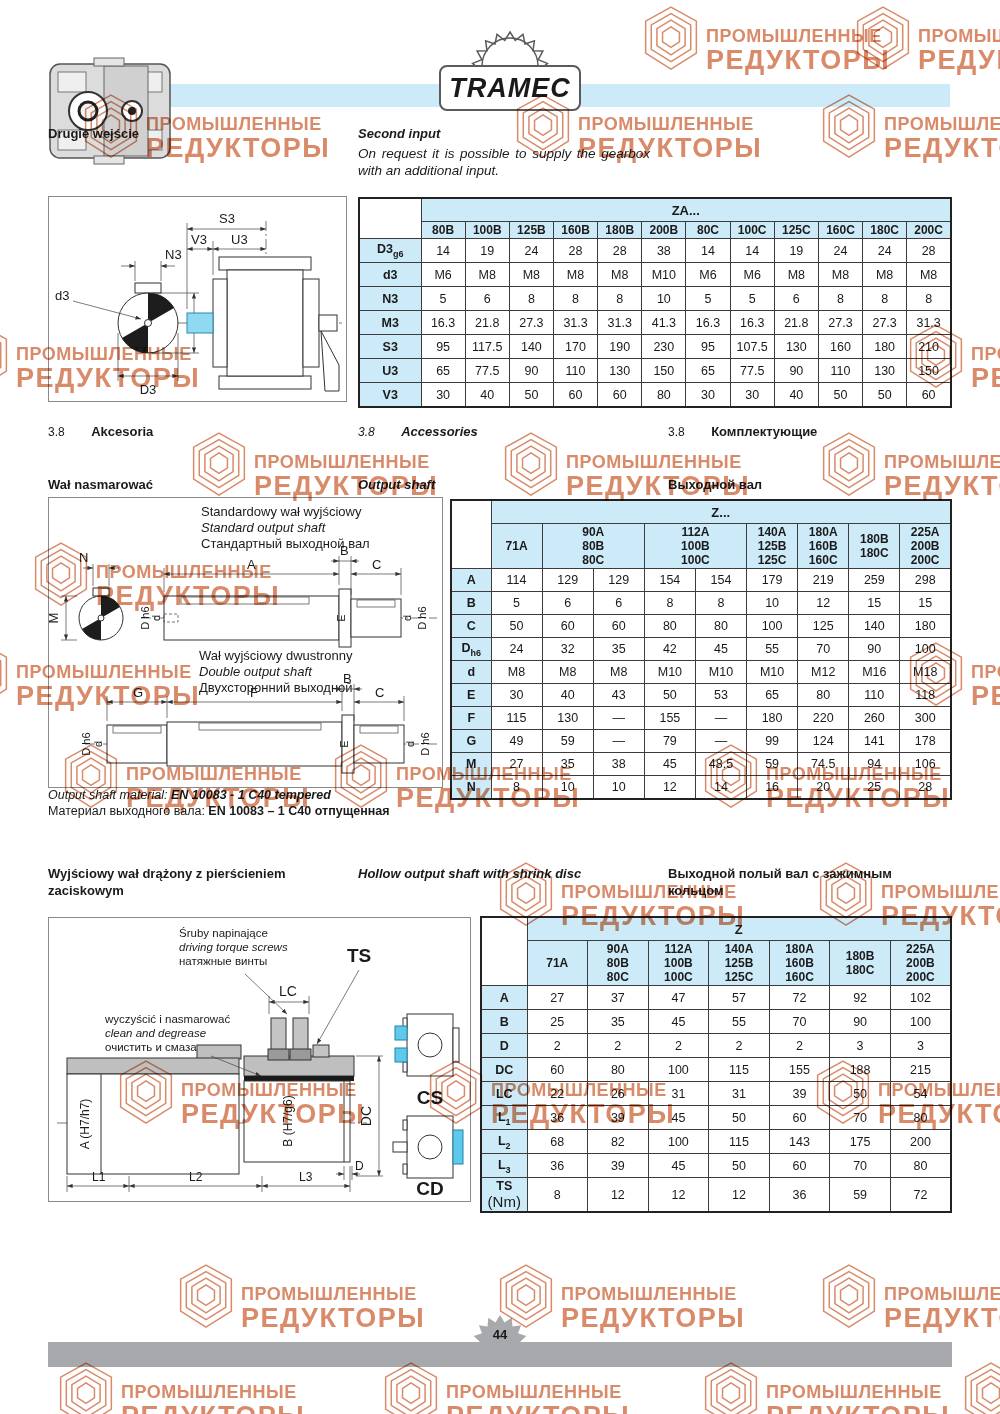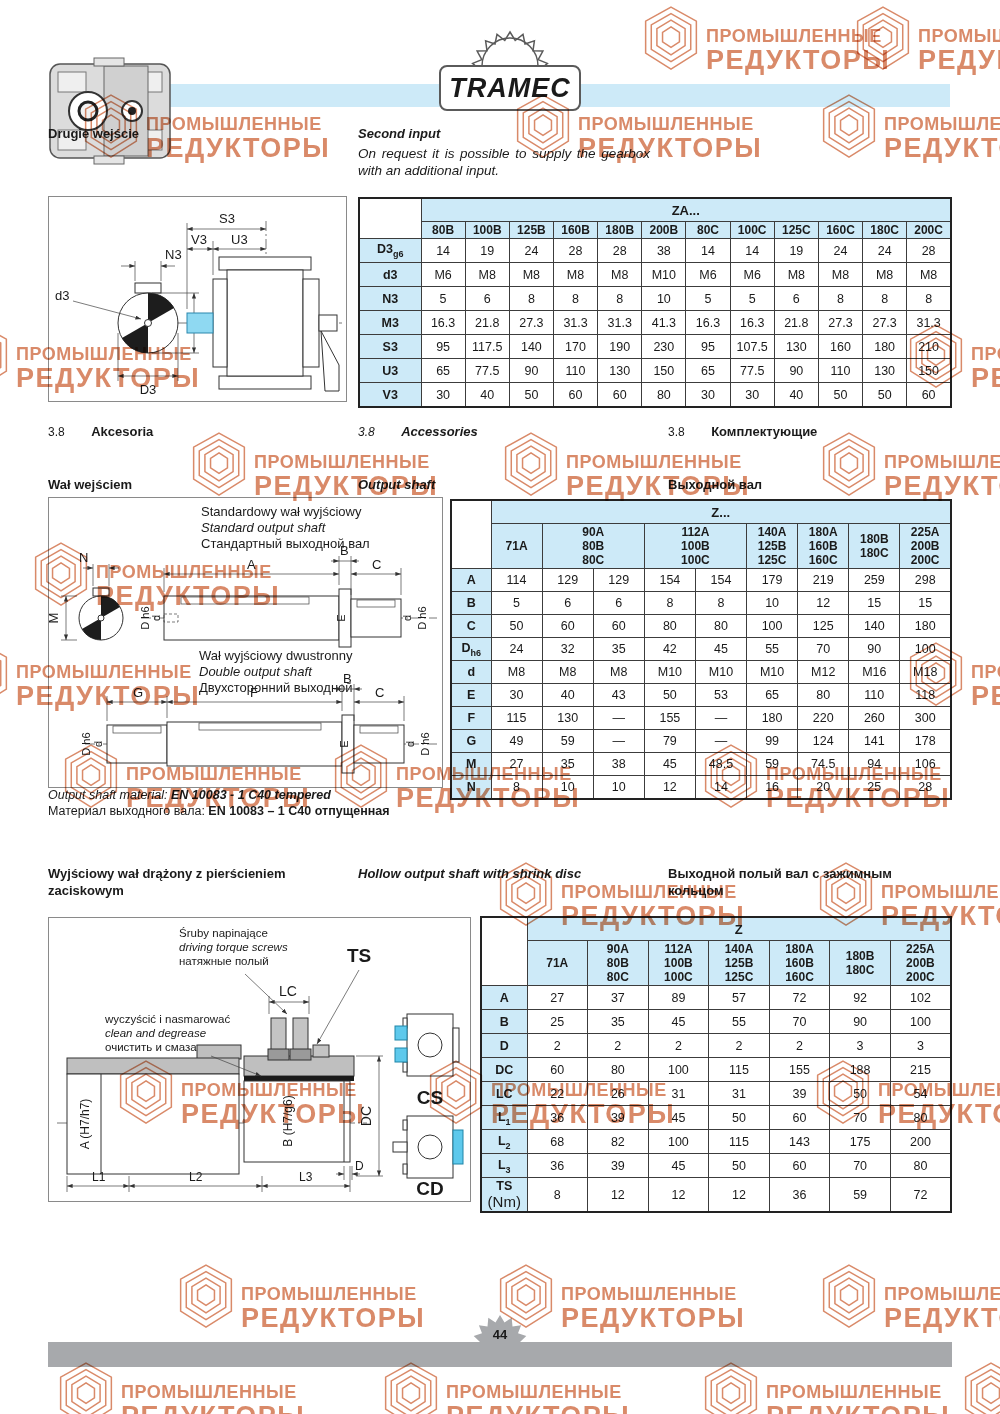--- a/index.html
+++ b/index.html
@@ -682,21 +682,21 @@
   </div>
   <div class="abs" style="left:358px;top:422px">
     <span class="secnum it">3.8</span>
     <span class="h3 it">Accessories</span>
   </div>
   <div class="abs" style="left:668px;top:422px">
     <span class="secnum">3.8</span>
     <span class="h3">Комплектующие</span>
   </div>
 
-  <div class="abs h3" style="left:48px;top:477px">Wał wejściem</div>
+  <div class="abs h3" style="left:48px;top:477px">Wał nasmarować</div>
   <div class="abs h3 it" style="left:358px;top:477px">Output shaft</div>
   <div class="abs h3" style="left:668px;top:477px">Выходной вал</div>
 
   <div class="dbox" style="left:48px;top:497px;width:393px;height:289px">
     <div class="cap" style="left:152px;top:6px;width:236px">
       <div>Standardowy wał wyjściowy</div>
       <div class="it">Standard output shaft</div>
       <div>Стандартный выходной вал</div>
     </div>
     <div class="cap" style="left:150px;top:150px;width:240px">
@@ -948,21 +948,21 @@
   </div>
 
   <div class="abs h3" style="left:48px;top:866px;width:280px;line-height:1.3">Wyjściowy wał drążony z pierścieniem zaciskowym</div>
   <div class="abs h3 it" style="left:358px;top:866px;width:280px;line-height:1.3">Hollow output shaft with shrink disc</div>
   <div class="abs h3" style="left:668px;top:866px;width:280px;line-height:1.3">Выходной полый вал с зажимным кольцом</div>
 
   <div class="dbox" style="left:48px;top:917px;width:421px;height:283px">
     <div class="cap" style="left:130px;top:8px;width:190px;font-size:11.5px">
       <div>Śruby napinające</div>
       <div class="it">driving torque screws</div>
-      <div>натяжные полый</div>
+      <div>натяжные винты</div>
     </div>
     <div class="cap" style="left:56px;top:94px;width:160px;font-size:11.5px">
       <div>wyczyścić i nasmarować</div>
       <div class="it">clean and degrease</div>
       <div>очистить и смазать</div>
     </div>
     <svg width="419" height="281" viewBox="0 0 419 281" style="position:absolute;left:0;top:0">
       <defs>
         <marker id="ar3" markerWidth="9" markerHeight="8" refX="8" refY="3" orient="auto">
           <path d="M0,0 L8,3 L0,6 Z" fill="#333"></path>
@@ -1075,21 +1075,21 @@
             <th class="hdr colhdr" colspan="1">180A<br>160B<br>160C</th>
             <th class="hdr colhdr" colspan="1">180B<br>180C</th>
             <th class="hdr colhdr" colspan="1">225A<br>200B<br>200C</th>
           </tr>
         </thead>
         <tbody>
           <tr>
             <th class="hdr rowhdr">A</th>
             <td>27</td>
             <td>37</td>
-            <td>89</td>
+            <td>47</td>
             <td>57</td>
             <td>72</td>
             <td>92</td>
             <td>102</td>
           </tr>
           <tr>
             <th class="hdr rowhdr">B</th>
             <td>25</td>
             <td>35</td>
             <td>45</td>

